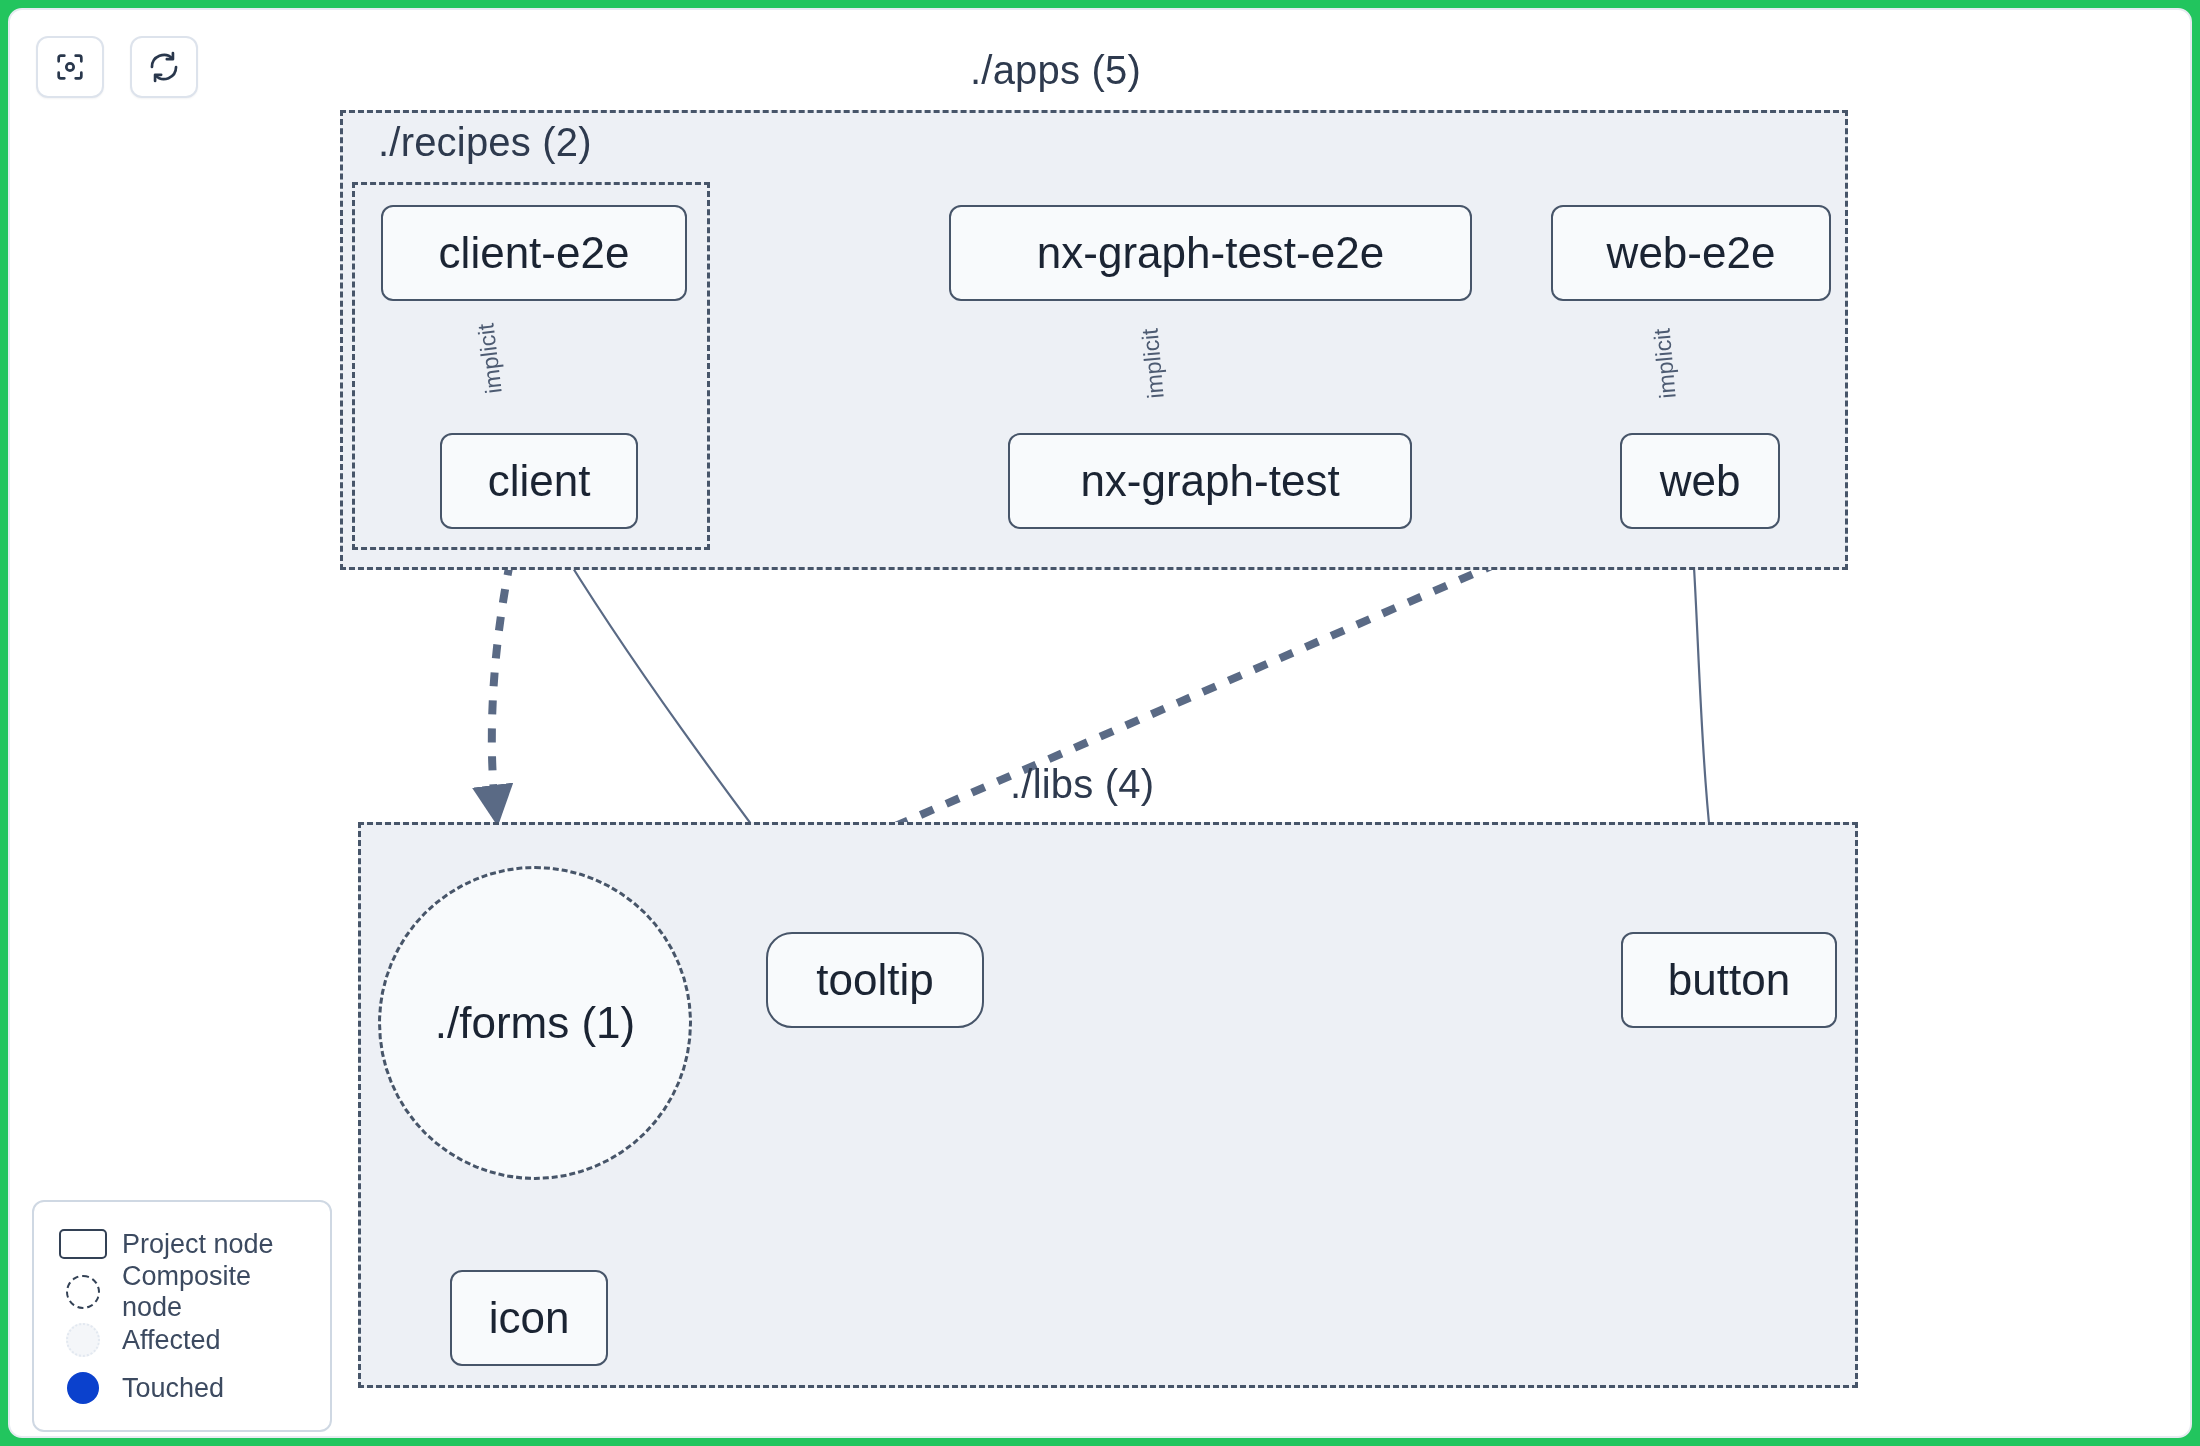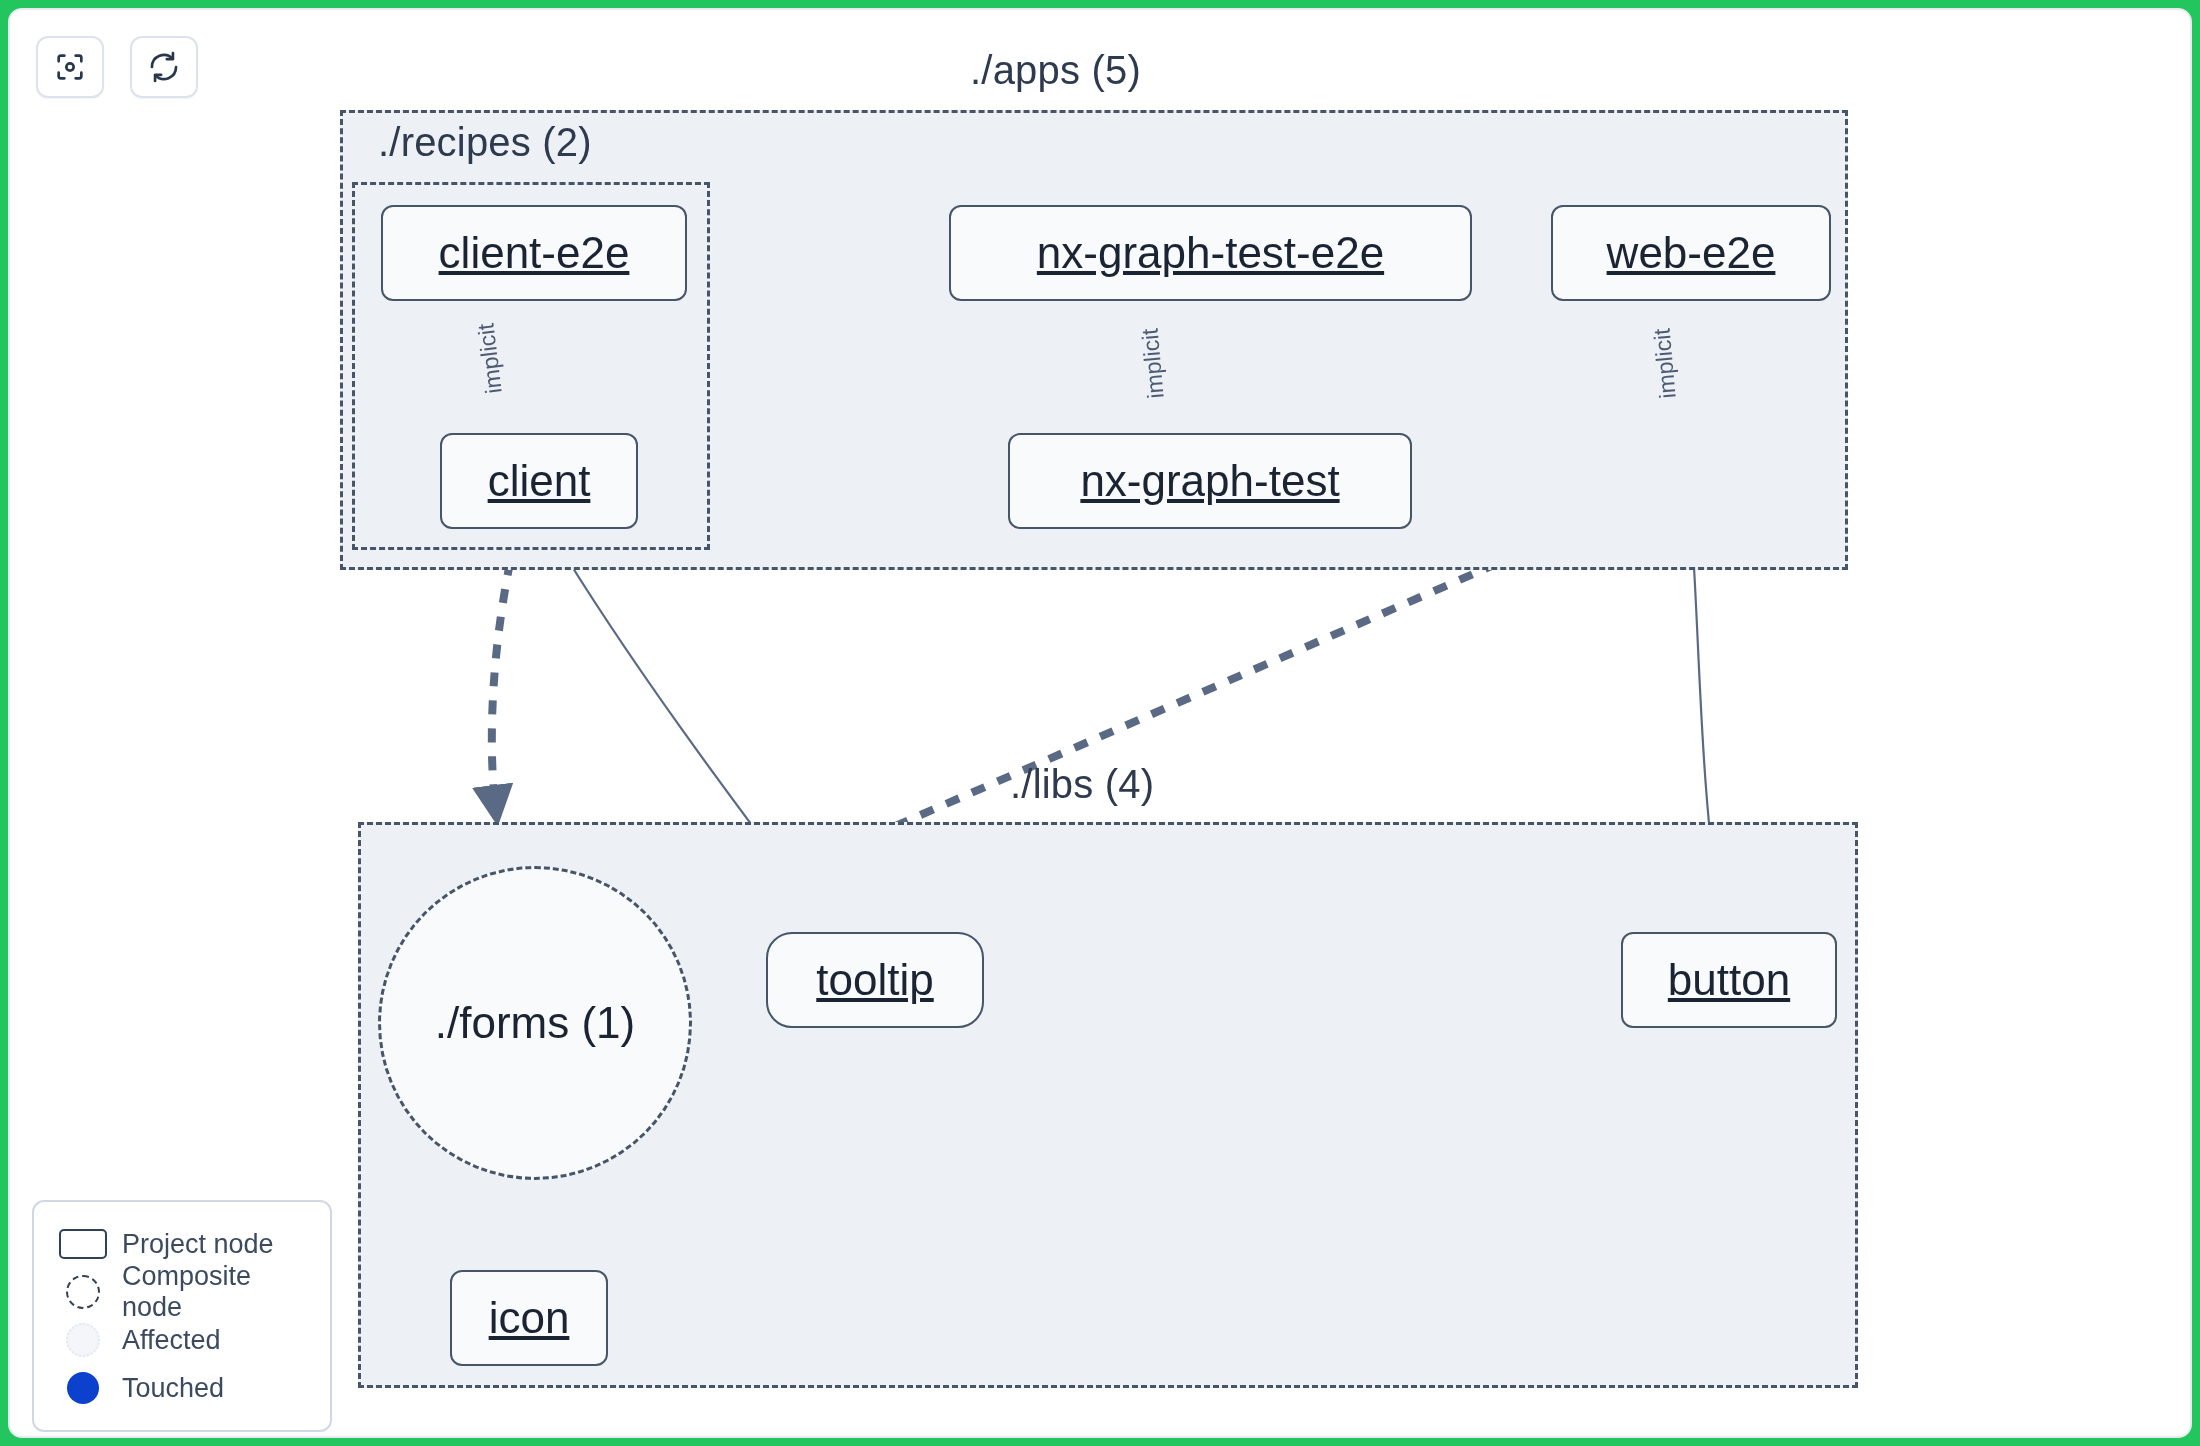--- a/index.html
+++ b/index.html
@@ -90,21 +90,20 @@
     border-radius: 12px;
     display: flex;
     align-items: center;
     justify-content: center;
     box-sizing: border-box;
     z-index: 25;
     cursor: pointer;
     color: #1b2433;
     font-size: 44px;
     white-space: nowrap;
-    text-decoration: underline;
   }
   .node-composite {
     position: absolute;
     background: #f8fafc;
     border: 3.5px dashed #475569;
     border-radius: 50%;
     display: flex;
     align-items: center;
     justify-content: center;
     box-sizing: border-box;
@@ -265,20 +264,23 @@
   </div>
 
   <div class="node" style="left:1008px; top:433px; width:404px; height:96px;">
     <span>nx-graph-test</span>
   </div>
 
   <div class="node" style="left:1551px; top:205px; width:280px; height:96px;">
     <span>web-e2e</span>
   </div>
 
+  <div class="node" style="left:1620px; top:433px; width:160px; height:96px;">
+    <span>web</span>
+  </div>
 
   <div class="node-composite" style="left:378px; top:866px; width:314px; height:314px;">
     <span>./forms (1)</span>
   </div>
 
   <div class="node" style="left:766px; top:932px; width:218px; height:96px;border-radius:26px;">
     <span>tooltip</span>
   </div>
 
   <div class="node" style="left:1621px; top:932px; width:216px; height:96px;">

